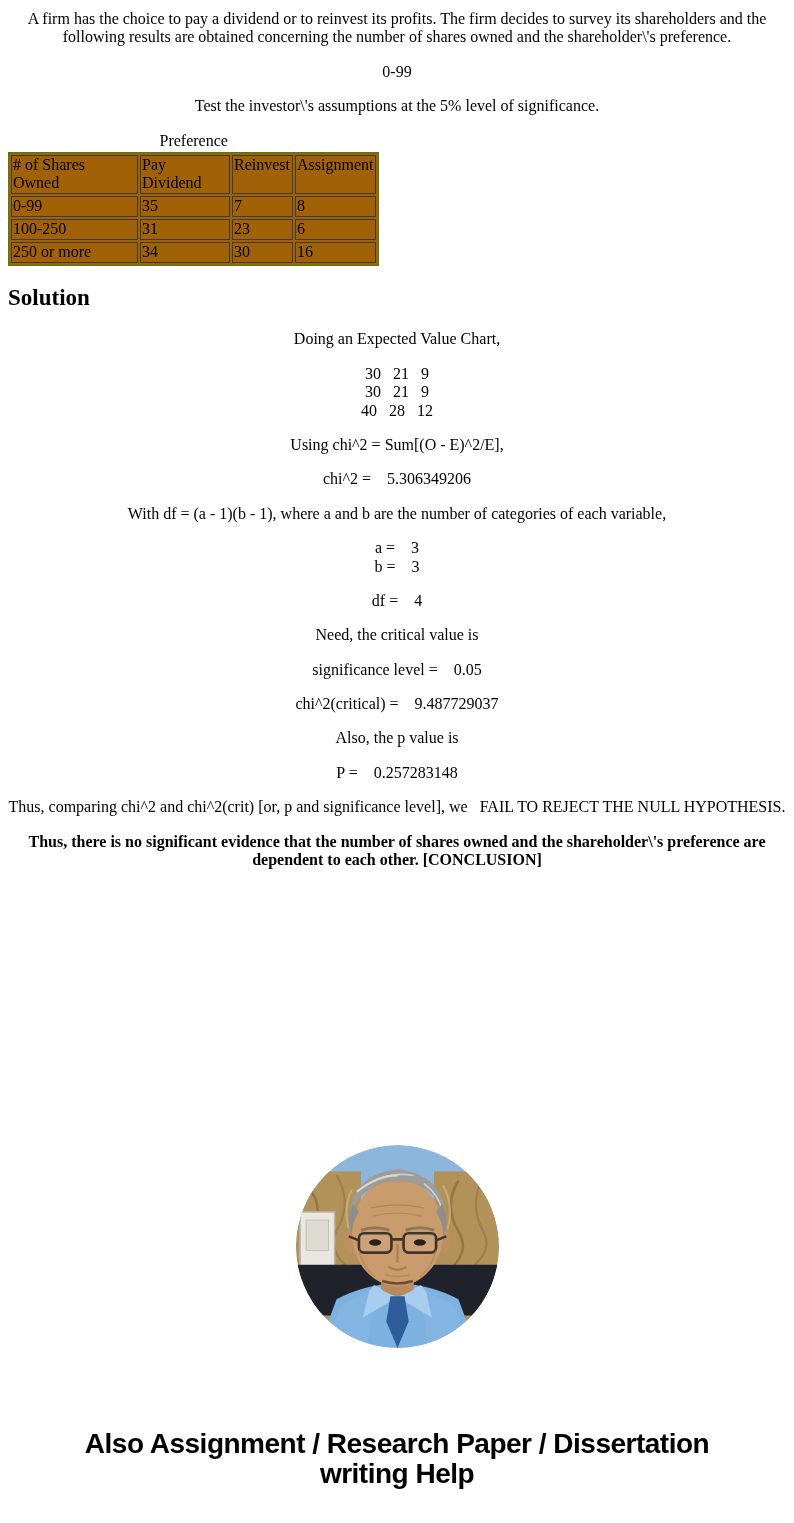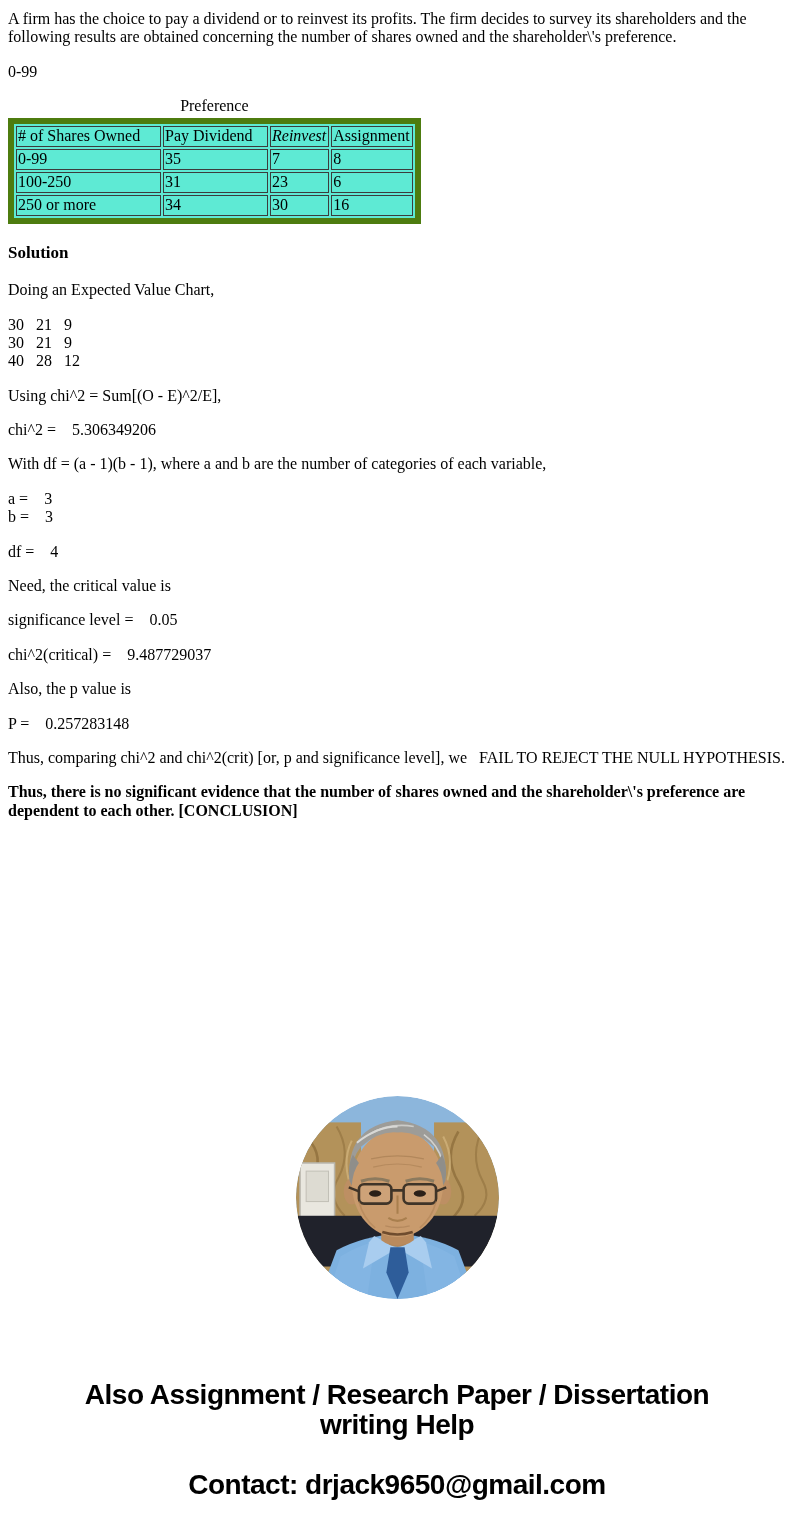--- a/index.html
+++ b/index.html
@@ -8,55 +8,56 @@
     margin: 8px;
     width: 778px;
     font-family: "Liberation Serif", serif;
     font-size: 16px;
     line-height: 1.15;
     color: #000000;
   }
   p.doc-p {
     margin: 16px 0;
     white-space: pre-wrap;
+    text-align: center;
   }
   p.doc-p:first-child { margin-top: 2px; }
   h3.solution {
-    font-size: 17px;
+    font-size: 23px;
     font-weight: bold;
     margin: 19px 0;
     font-family: "Liberation Serif", serif;
   }
   .bold { font-weight: bold; }
 
   
   table.pref {
     border-collapse: separate;
     border-spacing: 2px;
-    border: 6px solid #4d7c0f;
+    border: 1px solid #4d7c0f;
     margin-top: 14px;
-    background: #5eead4;
+    background: #a16207;
   }
   table.pref caption {
     caption-side: top;
     text-align: center;
     white-space: nowrap;
     padding-bottom: 2px;
   }
   table.pref th, table.pref td {
     border: 1px solid #3c3c3c;
     font-weight: normal;
     text-align: left;
     padding: 0 2px 1px 1px;
     line-height: 18px;
     vertical-align: top;
   }
-  .col-shares  { width: 145px; }
-  .col-pay     { width: 105px;  }
-  .col-reinv   { width: 58px; font-style: italic;  }
+  .col-shares  { width: 127px; }
+  .col-pay     { width: 90px;  }
+  .col-reinv   { width: 58px;  }
   .col-indiff  { width: 70px;  }
 
   
   .avatar-wrap {
     margin-top: 276px;
     text-align: center;
   }
   .avatar {
     display: inline-block;
     width: 203px;
@@ -79,20 +80,21 @@
     color: #000000;
     padding-bottom: 14px;
   }
 </style>
 </head>
 <body>
 
 <div>
   <p class="doc-p">A firm has the choice to pay a dividend or to reinvest its profits. The firm decides to survey its shareholders and the following results are obtained concerning the number of shares owned and the shareholder\'s preference.</p>
   <p class="doc-p">0-99</p>
+  <p class="doc-p">Test the investor\'s assumptions at the 5% level of significance.</p>
 
   <table class="pref">
     <caption>Preference</caption>
     <thead>
       <tr>
         <th class="col-shares"># of Shares Owned</th>
         <th class="col-pay">Pay Dividend</th>
         <th class="col-reinv">Reinvest</th>
         <th class="col-indiff">Assignment</th>
       </tr>

